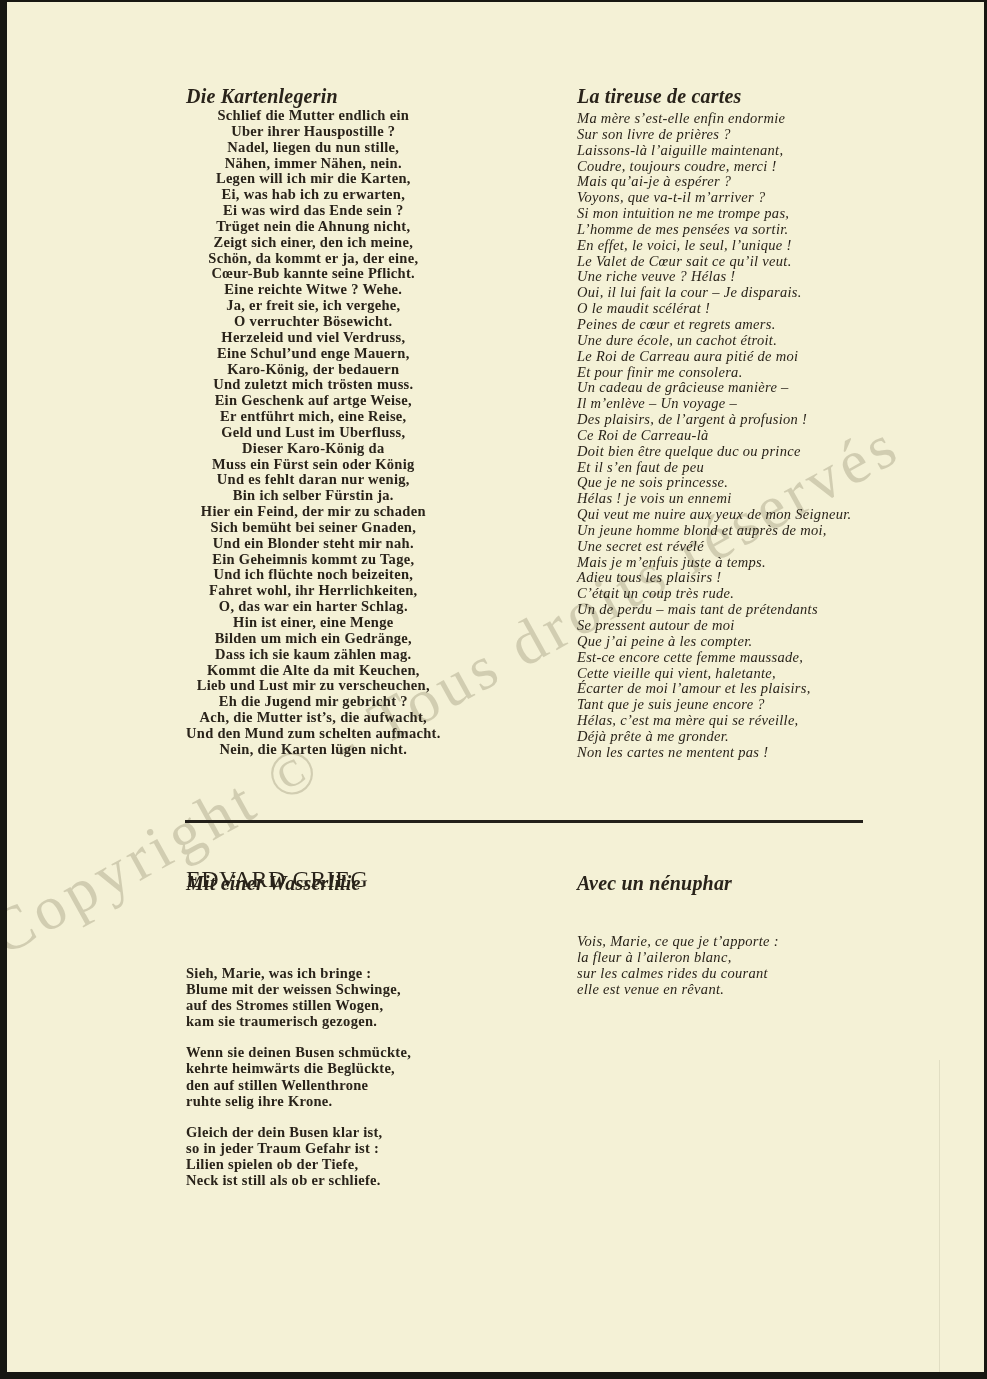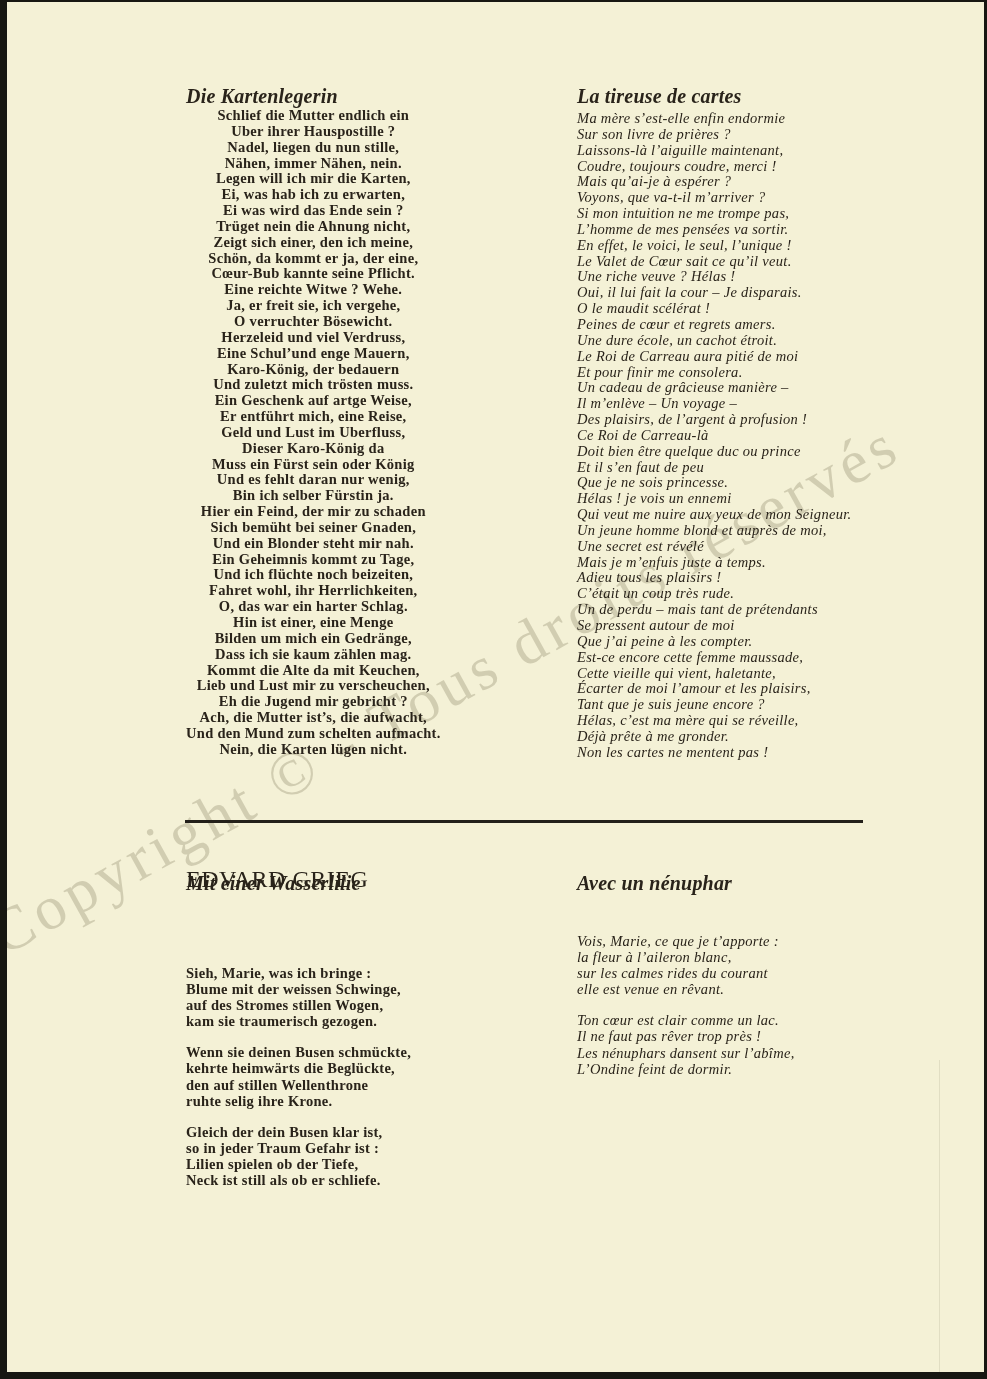--- a/index.html
+++ b/index.html
@@ -183,25 +183,19 @@
       <div class="poem-line">Neck ist still als ob er schliefe.</div>
     </div>
   </div>
 <div class="poem french col-fr p2fr">
     <div class="stanza">
       <div class="poem-line">Vois, Marie, ce que je t’apporte :</div>
       <div class="poem-line">la fleur à l’aileron blanc,</div>
       <div class="poem-line">sur les calmes rides du courant</div>
       <div class="poem-line">elle est venue en rêvant.</div>
     </div>
-    <div class="stanza">
-      <div class="poem-line">Ton cœur est clair comme un lac.</div>
-      <div class="poem-line">Il ne faut pas rêver trop près !</div>
-      <div class="poem-line">Les nénuphars dansent sur l’abîme,</div>
-      <div class="poem-line">L’Ondine feint de dormir.</div>
-    </div>
   </div>
 
 <div class="scan-edge edge-left"></div>
 <div class="scan-edge edge-bottom"></div>
 <div class="scan-edge edge-top"></div>
 <div class="scan-edge edge-right"></div>
 <div class="page-crease"></div>
 
 </body></html>

